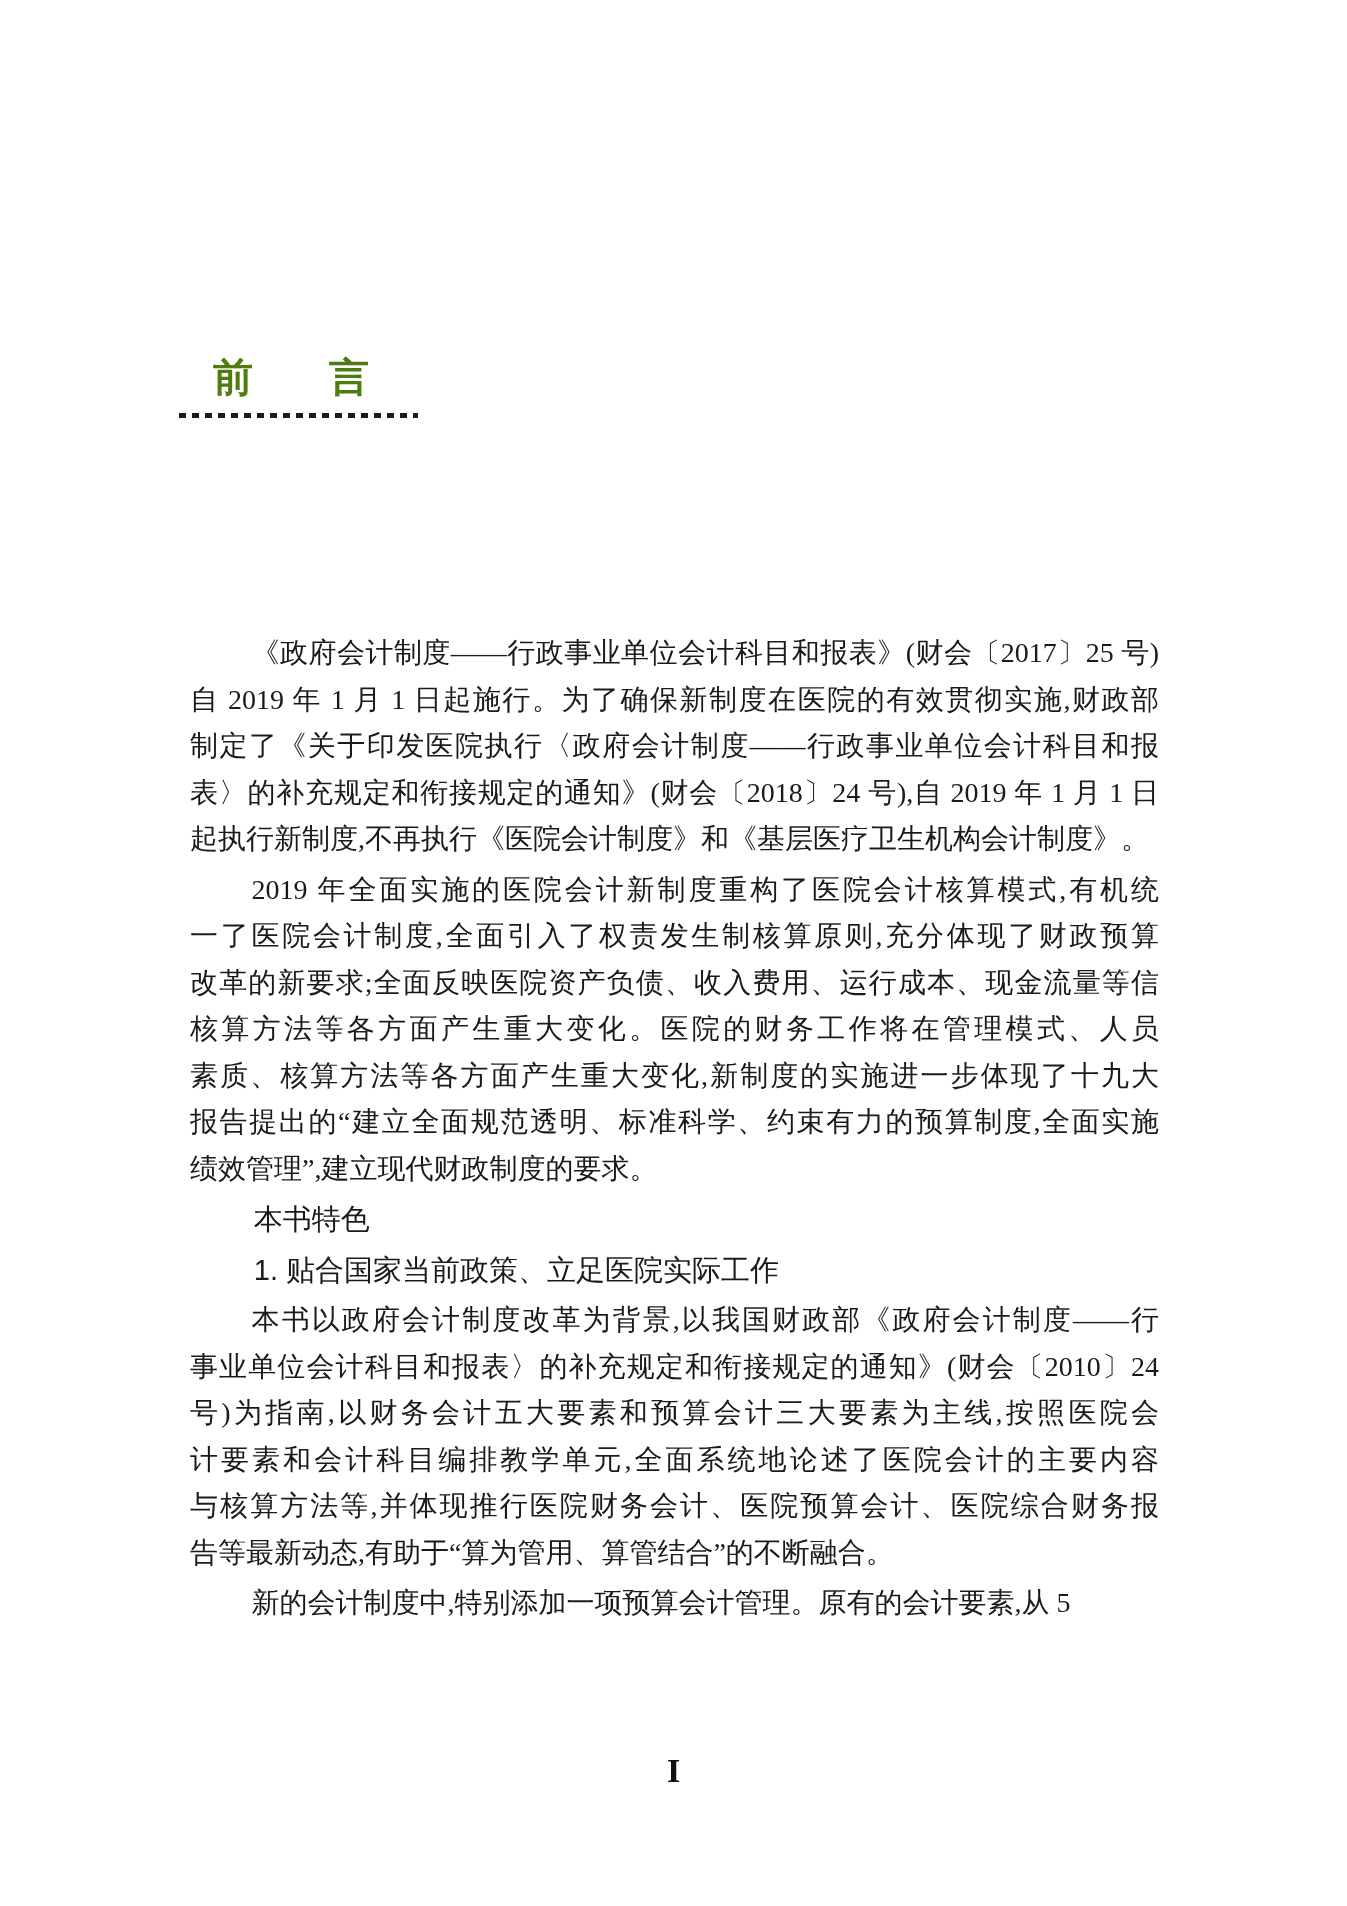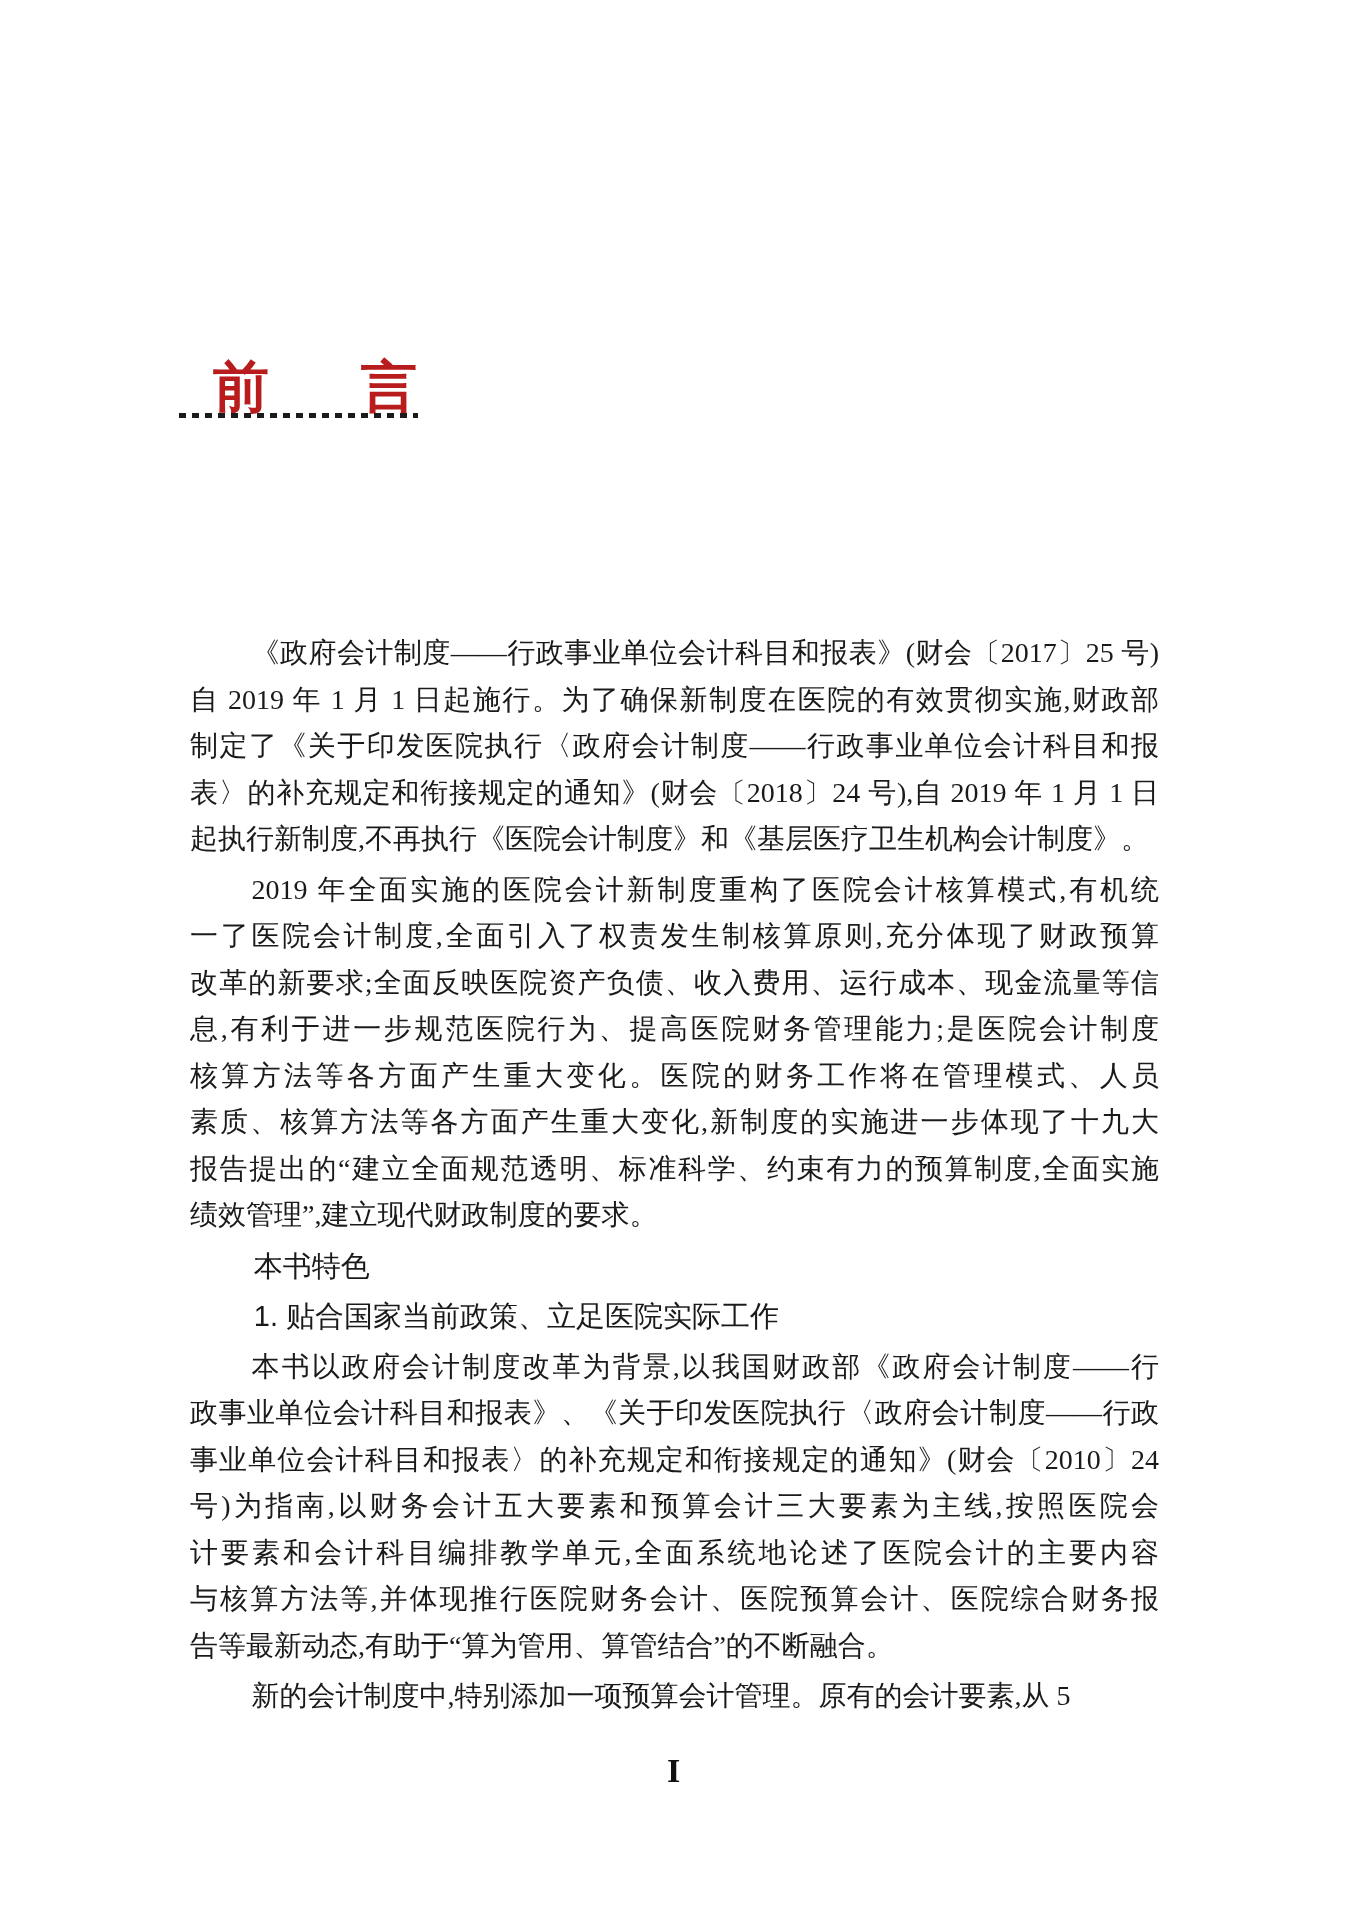--- a/index.html
+++ b/index.html
@@ -7,25 +7,25 @@
     width: 1347px; height: 1906px;
     background: #ffffff;
     position: relative;
     overflow: hidden;
     font-family: "Liberation Serif", "DejaVu Serif", serif;
     color: #1a1a1a;
   }
   .page-title {
     position: absolute;
     left: 213px; top: 350px;
-    font-size: 56px;
+    font-size: 40px;
     font-weight: bold;
     letter-spacing: 18px;
     font-family: "Liberation Serif", "DejaVu Serif", serif;
-    color: #b91c1c;
+    color: #4d7c0f;
     white-space: nowrap;
   }
   .title-underline {
     position: absolute;
     left: 179px; top: 413px;
     width: 239px; height: 5px;
     background: repeating-linear-gradient(90deg, #1b1b1b 0 7px, transparent 7px 13px);
   }
   .page-body {
     position: absolute;
@@ -76,35 +76,33 @@
       <div class="line first just">《政府会计制度——行政事业单位会计科目和报表》(财会〔2017〕25 号)</div>
       <div class="line just">自 2019 年 1 月 1 日起施行。为了确保新制度在医院的有效贯彻实施,财政部</div>
       <div class="line just">制定了《关于印发医院执行〈政府会计制度——行政事业单位会计科目和报</div>
       <div class="line just">表〉的补充规定和衔接规定的通知》(财会〔2018〕24 号),自 2019 年 1 月 1 日</div>
       <div class="line">起执行新制度,不再执行《医院会计制度》和《基层医疗卫生机构会计制度》。</div>
     </div>
     <div class="block body">
       <div class="line first just">2019 年全面实施的医院会计新制度重构了医院会计核算模式,有机统</div>
       <div class="line just">一了医院会计制度,全面引入了权责发生制核算原则,充分体现了财政预算</div>
       <div class="line just">改革的新要求;全面反映医院资产负债、收入费用、运行成本、现金流量等信</div>
-      <div class="line just">息,有利于进一步规范医院行为、提高医院财务管理能力;是医院会计制度</div>
       <div class="line just">核算方法等各方面产生重大变化。医院的财务工作将在管理模式、人员</div>
       <div class="line just">素质、核算方法等各方面产生重大变化,新制度的实施进一步体现了十九大</div>
       <div class="line just">报告提出的“建立全面规范透明、标准科学、约束有力的预算制度,全面实施</div>
       <div class="line">绩效管理”,建立现代财政制度的要求。</div>
     </div>
     <div class="block heading">
       <div class="line first">本书特色</div>
     </div>
     <div class="block heading">
       <div class="line first">1.  贴合国家当前政策、立足医院实际工作</div>
     </div>
     <div class="block body">
       <div class="line first just">本书以政府会计制度改革为背景,以我国财政部《政府会计制度——行</div>
-      <div class="line just">政事业单位会计科目和报表》、《关于印发医院执行〈政府会计制度——行政</div>
       <div class="line just">事业单位会计科目和报表〉的补充规定和衔接规定的通知》(财会〔2010〕24</div>
       <div class="line just">号)为指南,以财务会计五大要素和预算会计三大要素为主线,按照医院会</div>
       <div class="line just">计要素和会计科目编排教学单元,全面系统地论述了医院会计的主要内容</div>
       <div class="line just">与核算方法等,并体现推行医院财务会计、医院预算会计、医院综合财务报</div>
       <div class="line">告等最新动态,有助于“算为管用、算管结合”的不断融合。</div>
     </div>
     <div class="block body">
       <div class="line first">新的会计制度中,特别添加一项预算会计管理。原有的会计要素,从 5</div>
     </div>
   </main>

